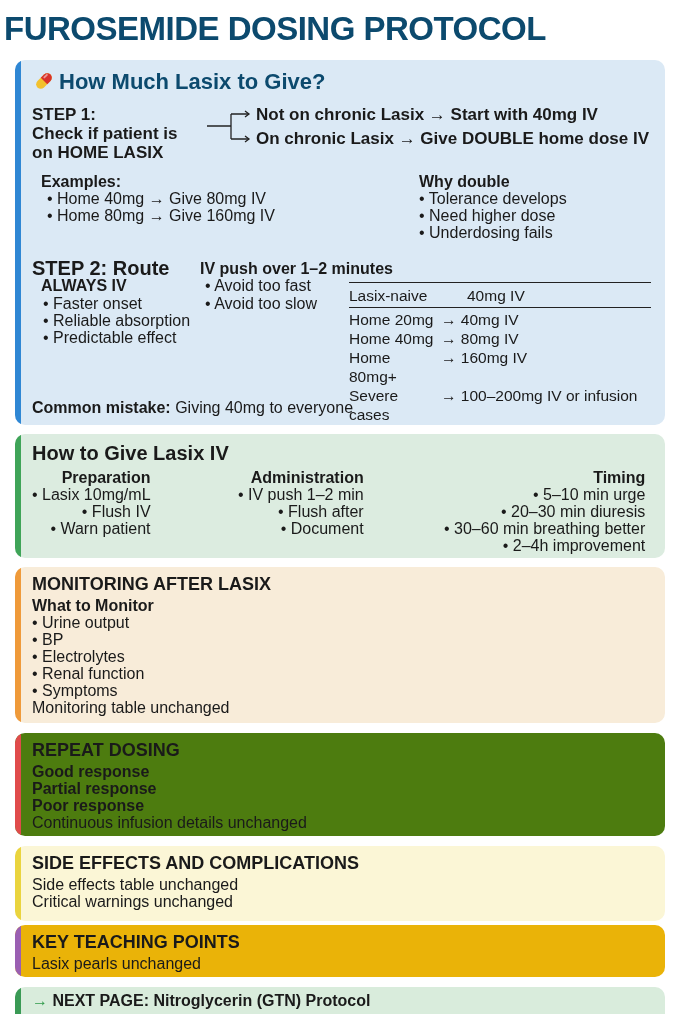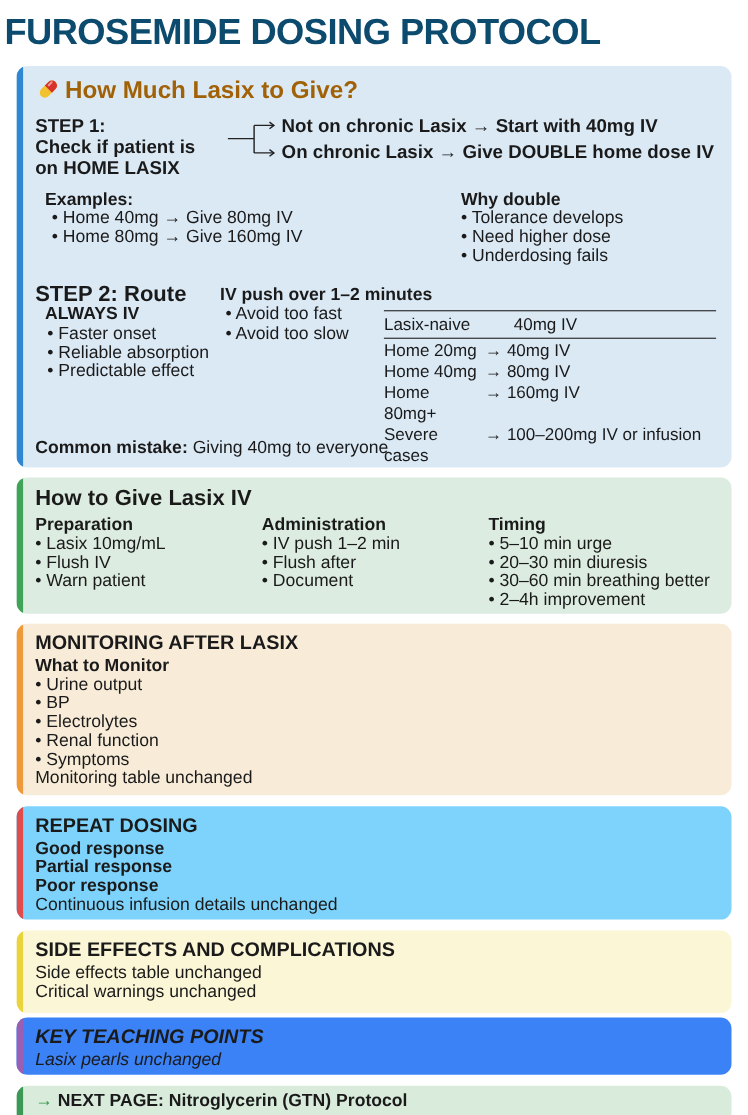--- a/index.html
+++ b/index.html
@@ -10,32 +10,32 @@
 
   .card { position: absolute; left: 15px; width: 650px; border-radius: 10px; overflow: hidden; }
   .card .bar { position: absolute; left: 0; top: 0; bottom: 0; width: 6px; }
 
   .blue { background: #dbe9f5; }
   .blue .bar { background: #2f87d4; }
   .green { background: #dcece0; }
   .green .bar { background: #3fa458; }
   .orange { background: #f8ecd9; }
   .orange .bar { background: #ef9a3a; }
-  .red { background: #7dd3fc; }
+  .red { background: #4d7c0f; }
   .red .bar { background: #e04b4b; }
   .yellow { background: #fbf6d6; }
   .yellow .bar { background: #ead43e; }
-  .purple { background: #3b82f6; font-style: italic; }
+  .purple { background: #eab308; }
   .purple .bar { background: #9a5fb2; }
   .green2 { background: #d9ecdc; }
   .green2 .bar { background: #3a9a55; }
 
   .abs { position: absolute; white-space: nowrap; }
   .b { font-weight: 700; }
-  .h1blue { font-size: 22px; font-weight: 700; color: #a16207; }
+  .h1blue { font-size: 22px; font-weight: 700; color: #0c4a6e; }
   .sechead { font-size: 18px; font-weight: 700; color: #1a1a1a; }
   .t16 { font-size: 16px; line-height: 17px; }
   .step { font-size: 17px; font-weight: 700; line-height: 19px; }
 
   .pill { position: absolute; left: 18px; top: 10px; width: 22px; height: 22px; }
 
   .dose-table { position: absolute; left: 334px; top: 222px; width: 302px; }
   .dose-table .rule { height: 1px; background: #222; }
   .dose-table .row { display: flex; font-size: 15.5px; line-height: 19px; }
   .dose-table .c1 { width: 118px; }
@@ -119,21 +119,21 @@
       </div>
     </div>
 
   </div>
 
   <div class="abs t16" style="left:17px;top:339px;">
     <span class="b">Common mistake:</span><span> Giving 40mg to everyone</span>
   </div>
 </div>
 
-<div class="card green" style="top:434px;height:124px;">
+<div class="card green" style="top:434px;height:124px;text-align:right;">
   <div class="bar"></div>
   <div class="abs" style="left:17px;top:8px;font-size:20px;font-weight:700;">How to Give Lasix IV</div>
 
   <div class="cols" style="left:17px;top:35px;">
     <div class="t16 b">Preparation</div>
     <div class="t16">• Lasix 10mg/mL</div>
     <div class="t16">• Flush IV</div>
     <div class="t16">• Warn patient</div>
   </div>
   <div class="cols" style="left:223px;top:35px;">

